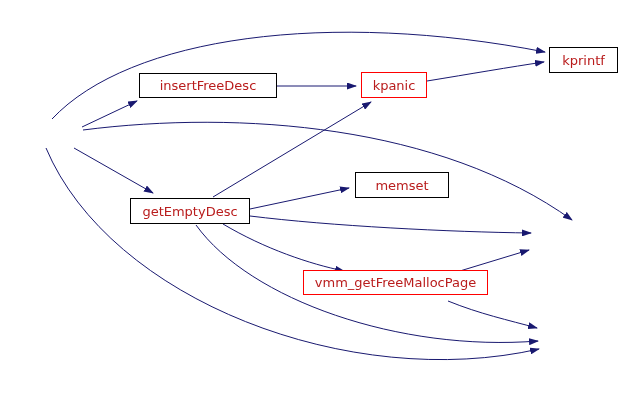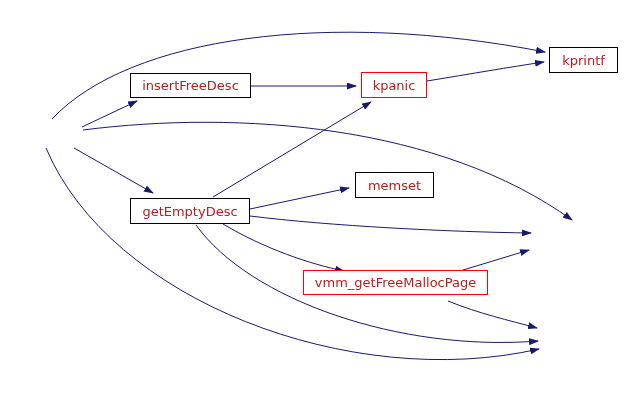--- a/index.html
+++ b/index.html
@@ -59,30 +59,30 @@
       <path class="edge" d="M251,86 L356,86" stroke="#191970" marker-end="url(#arrowhead)"></path>
       <path class="edge" d="M427,81 C470,74 510,67 544,62" stroke="#191970" marker-end="url(#arrowhead)"></path>
       <path class="edge" d="M213,197 L371,102" stroke="#191970" marker-end="url(#arrowhead)"></path>
       <path class="edge" d="M250,209 L349,188" stroke="#191970" marker-end="url(#arrowhead)"></path>
       <path class="edge" d="M250,216 C330,226 450,232 531,233" stroke="#191970" marker-end="url(#arrowhead)"></path>
       <path class="edge" d="M223,224 C265,249 310,264 344,271" stroke="#191970" marker-end="url(#arrowhead)"></path>
       <path class="edge" d="M196,225 C250,300 400,352 538,341" stroke="#191970" marker-end="url(#arrowhead)"></path>
       <path class="edge" d="M450,274 L529,250" stroke="#191970" marker-end="url(#arrowhead)"></path>
       <path class="edge" d="M448,301 C480,314 508,320 537,328" stroke="#191970" marker-end="url(#arrowhead)"></path>
     </svg>
-    <div class="node" style="left: 130px; top: 73px; width: 121px; height: 25px; background: rgb(255, 255, 255); border: 1px solid rgb(0, 0, 0);">
+    <div class="node" style="left: 139px; top: 73px; width: 138px; height: 25px; background: rgb(255, 255, 255); border: 1px solid rgb(0, 0, 0);">
       <span>insertFreeDesc</span>
     </div>
     <div class="node" style="left: 361px; top: 72px; width: 66px; height: 26px; background: rgb(255, 255, 255); border: 1px solid rgb(255, 0, 0);">
       <span>kpanic</span>
     </div>
     <div class="node" style="left: 549px; top: 47px; width: 69px; height: 26px; background: rgb(255, 255, 255); border: 1px solid rgb(0, 0, 0);">
       <span>kprintf</span>
     </div>
-    <div class="node" style="left: 355px; top: 172px; width: 79px; height: 26px; background: rgb(255, 255, 255); border: 1px solid rgb(0, 0, 0);">
+    <div class="node" style="left: 355px; top: 172px; width: 94px; height: 26px; background: rgb(255, 255, 255); border: 1px solid rgb(0, 0, 0);">
       <span>memset</span>
     </div>
     <div class="node" style="left: 130px; top: 198px; width: 120px; height: 26px; background: rgb(255, 255, 255); border: 1px solid rgb(0, 0, 0);">
       <span>getEmptyDesc</span>
     </div>
     <div class="node" style="left: 303px; top: 270px; width: 185px; height: 25px; background: rgb(255, 255, 255); border: 1px solid rgb(255, 0, 0);">
       <span>vmm_getFreeMallocPage</span>
     </div>
   </div>
 

